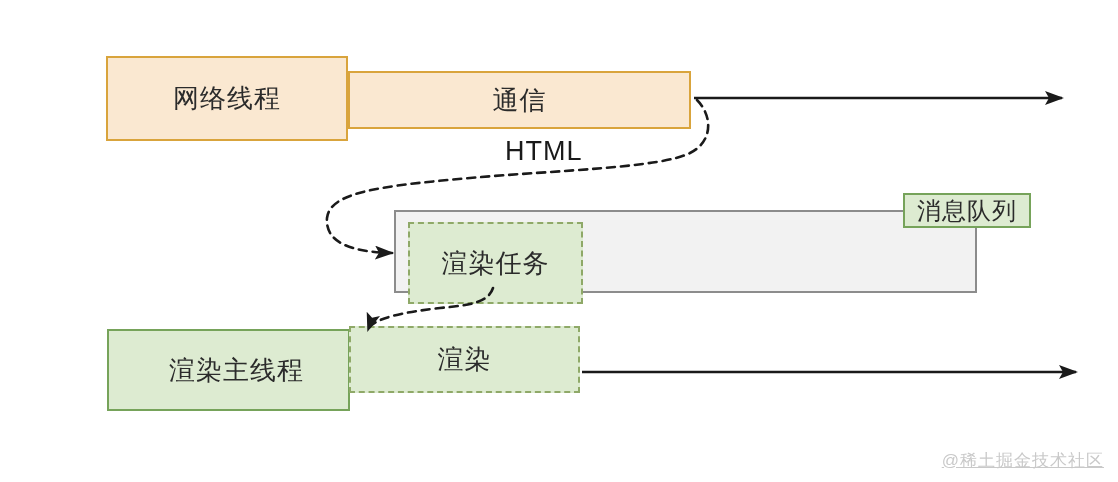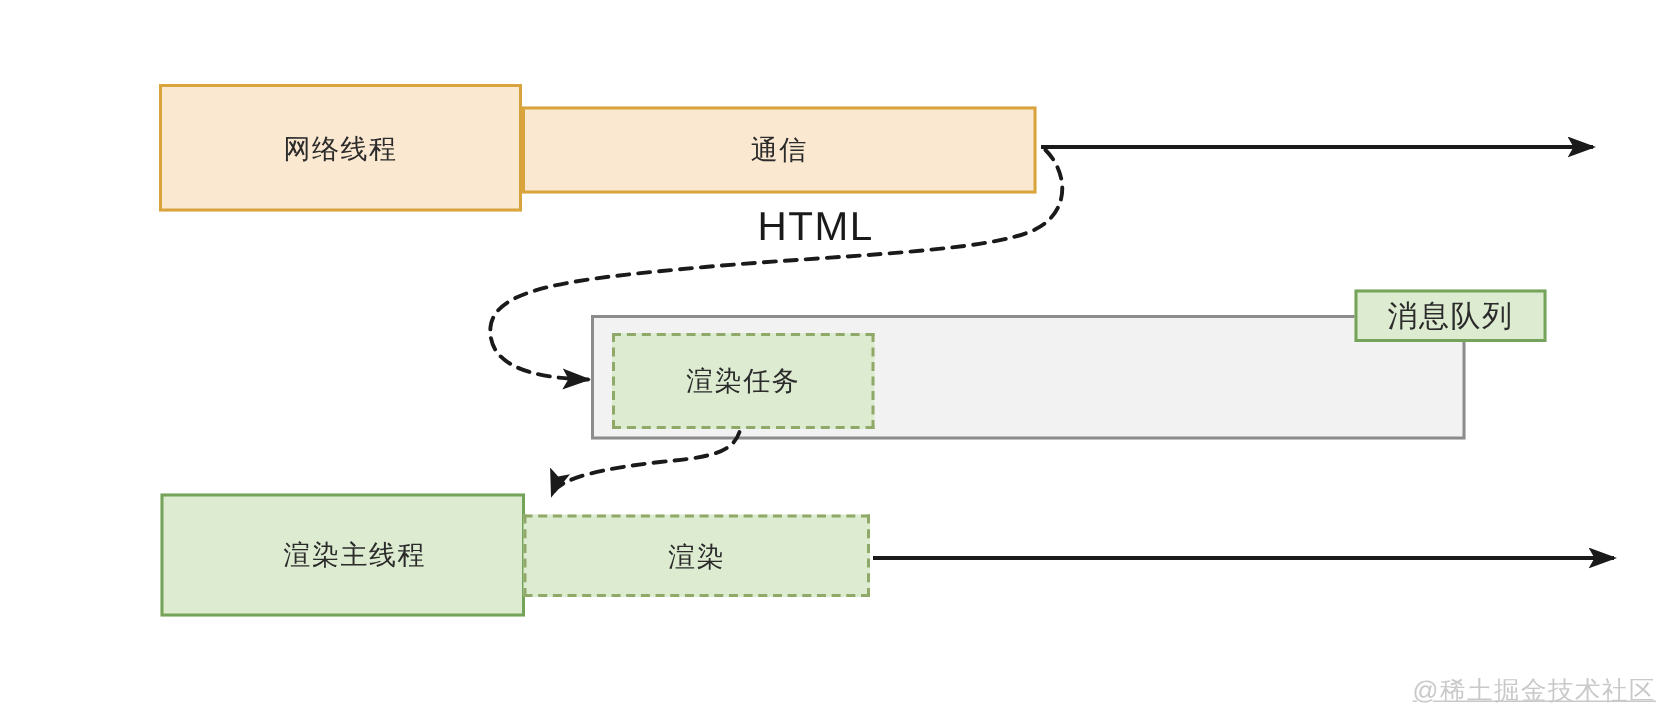--- a/index.html
+++ b/index.html
@@ -11,34 +11,34 @@
   html,body{margin:0;padding:0;background:#fff;}
   .canvas{
     position:relative; width:1118px; height:482px; background:#ffffff;
     font-family:"Liberation Sans","DejaVu Sans",sans-serif; overflow:hidden;
   }
   .box{
     position:absolute; box-sizing:border-box; display:flex;
     align-items:center; justify-content:center;
     color:var(--text-color); z-index:2;
   }
-  .box-label{font-size:18px; letter-spacing:1px; white-space:nowrap;}
+  .box-label{font-size:26px; letter-spacing:1px; white-space:nowrap;}
   .orange-solid{background:var(--orange-fill); border:2px solid var(--orange-border);}
   .green-solid{background:var(--green-fill); border:2px solid var(--green-border-solid);}
   .green-dashed{background:var(--green-fill); border:2px dashed var(--green-border-dashed);}
   .queue-box{background:var(--queue-fill); border:2px solid var(--queue-border); z-index:1;}
 
   .network-thread{left:106px; top:56px; width:242px; height:85px;}
   .communication{left:348px; top:71px; width:343px; height:58px;}
   .queue{left:394px; top:210px; width:583px; height:83px;}
-  .render-task{left:408px; top:222px; width:175px; height:64px;align-items:center;}
+  .render-task{left:408px; top:222px; width:175px; height:82px;align-items:center;}
   .msg-queue-label{left:903px; top:193px; width:128px; height:35px; z-index:3;}
-  .msg-queue-label .box-label{font-size:20px;text-align:center;}
+  .msg-queue-label .box-label{font-size:24px;text-align:center;}
   .render-main-thread{left:107px; top:329px; width:243px; height:82px;padding-left:16px;}
-  .render{left:349px; top:343px; width:231px; height:55px;}
+  .render{left:349px; top:326px; width:231px; height:67px;}
 
   .html-text{
     position:absolute; left:505px; top:136px; font-size:27px; font-weight:500;
     color:var(--arrow-color); z-index:2; letter-spacing:1px;
   }
   .overlay{position:absolute; left:0; top:0; width:1118px; height:482px; z-index:4; pointer-events:none;}
   .solid-arrow{stroke:var(--arrow-color); stroke-width:2.6; fill:none;}
   .dashed-arrow{stroke:var(--arrow-color); stroke-width:2.6; fill:none; stroke-dasharray:8 6; stroke-linecap:round;}
   .watermark{
     position:absolute; right:14px; bottom:10px; font-size:17px;

